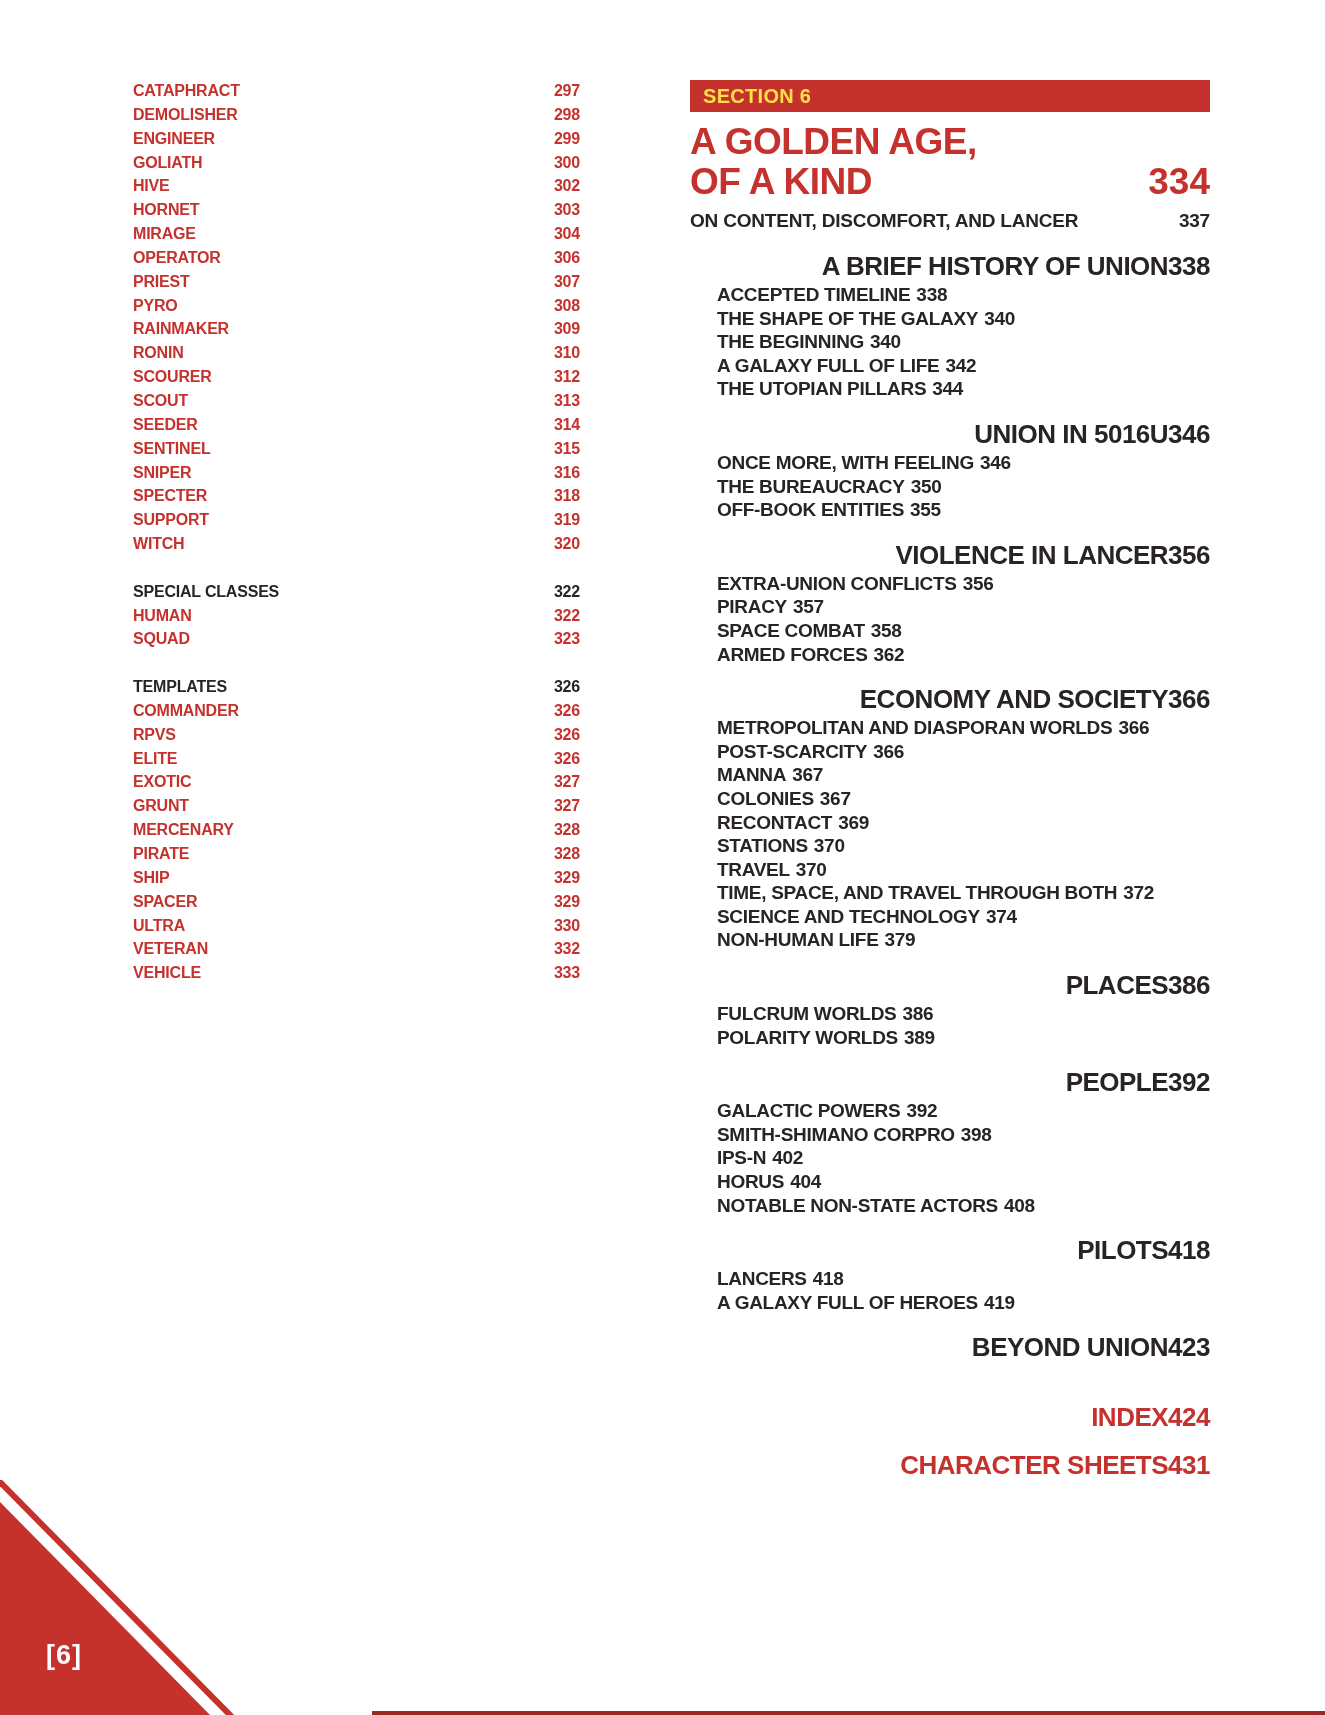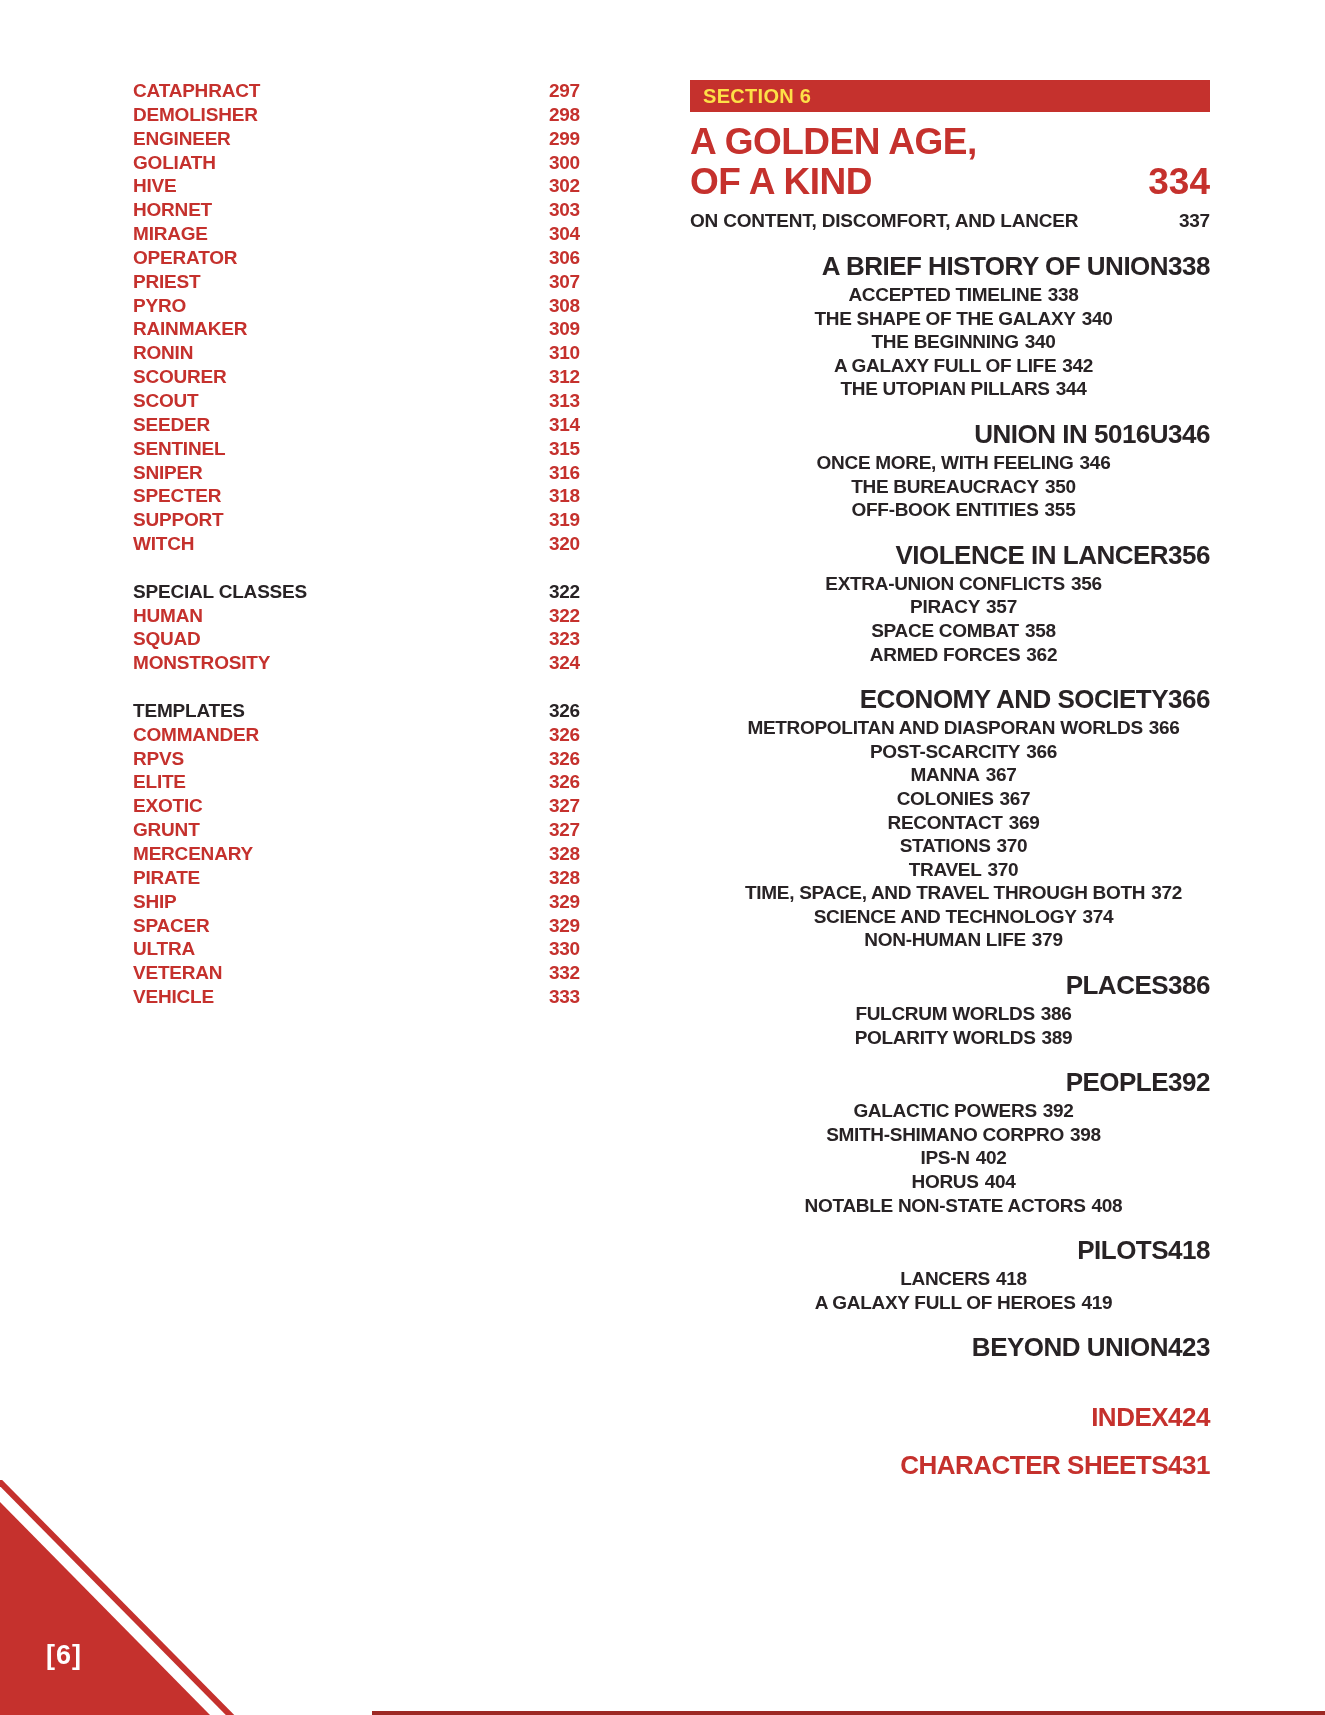--- a/index.html
+++ b/index.html
@@ -10,21 +10,21 @@
     font-family:"Liberation Sans", sans-serif;
     font-weight:bold;
     overflow:hidden;
   }
   
   .left-col{
     position:absolute;left:133px;top:79px;width:447px;
   }
   .l-row{
     display:flex;justify-content:space-between;align-items:baseline;
-    font-size:19px;line-height:23.85px;letter-spacing:-0.2px;
+    font-size:16px;line-height:23.85px;letter-spacing:-0.2px;
     color:var(--red);
     white-space:nowrap;
   }
   .l-row.hdr{color:var(--dark);gap:34px;}
   .l-gap{height:23.85px;}
   
   .right-col{
     position:absolute;left:690px;top:80px;width:520px;
   }
   .section-bar{
@@ -52,21 +52,21 @@
   .group{margin-top:18px;}
   .group.extra-gap{margin-top:40px;}
   .g-row{
     display:flex;justify-content:flex-end;align-items:baseline;
     font-size:26px;line-height:30px;letter-spacing:-0.5px;
     color:var(--dark);margin-bottom:2px;
     white-space:nowrap;
   }
   .group.red .g-row{color:var(--red);}
   .s-row{
-    display:flex;justify-content:center;align-items:baseline;
+    display:flex;justify-content:flex-start;align-items:baseline;
     padding-left:27px;
     font-size:19px;line-height:23.6px;letter-spacing:-0.3px;
     color:var(--dark);
     white-space:nowrap;gap:6px;
   }
   
   .corner-tri{position:absolute;left:0;top:1480px;}
   .page-num{
     position:absolute;left:46px;top:1640px;
     color:#ffffff;font-size:27px;letter-spacing:1px;
@@ -167,24 +167,20 @@
         <span>SPECIAL CLASSES</span>
         <span>322</span>
       </div>
       <div class="l-row">
         <span>HUMAN</span>
         <span>322</span>
       </div>
       <div class="l-row">
         <span>SQUAD</span>
         <span>323</span>
-      </div>
-      <div class="l-row">
-        <span>MONSTROSITY</span>
-        <span>324</span>
       </div>
       <div class="l-gap"></div>
       <div class="l-row hdr">
         <span>TEMPLATES</span>
         <span>326</span>
       </div>
       <div class="l-row">
         <span>COMMANDER</span>
         <span>326</span>
       </div>

